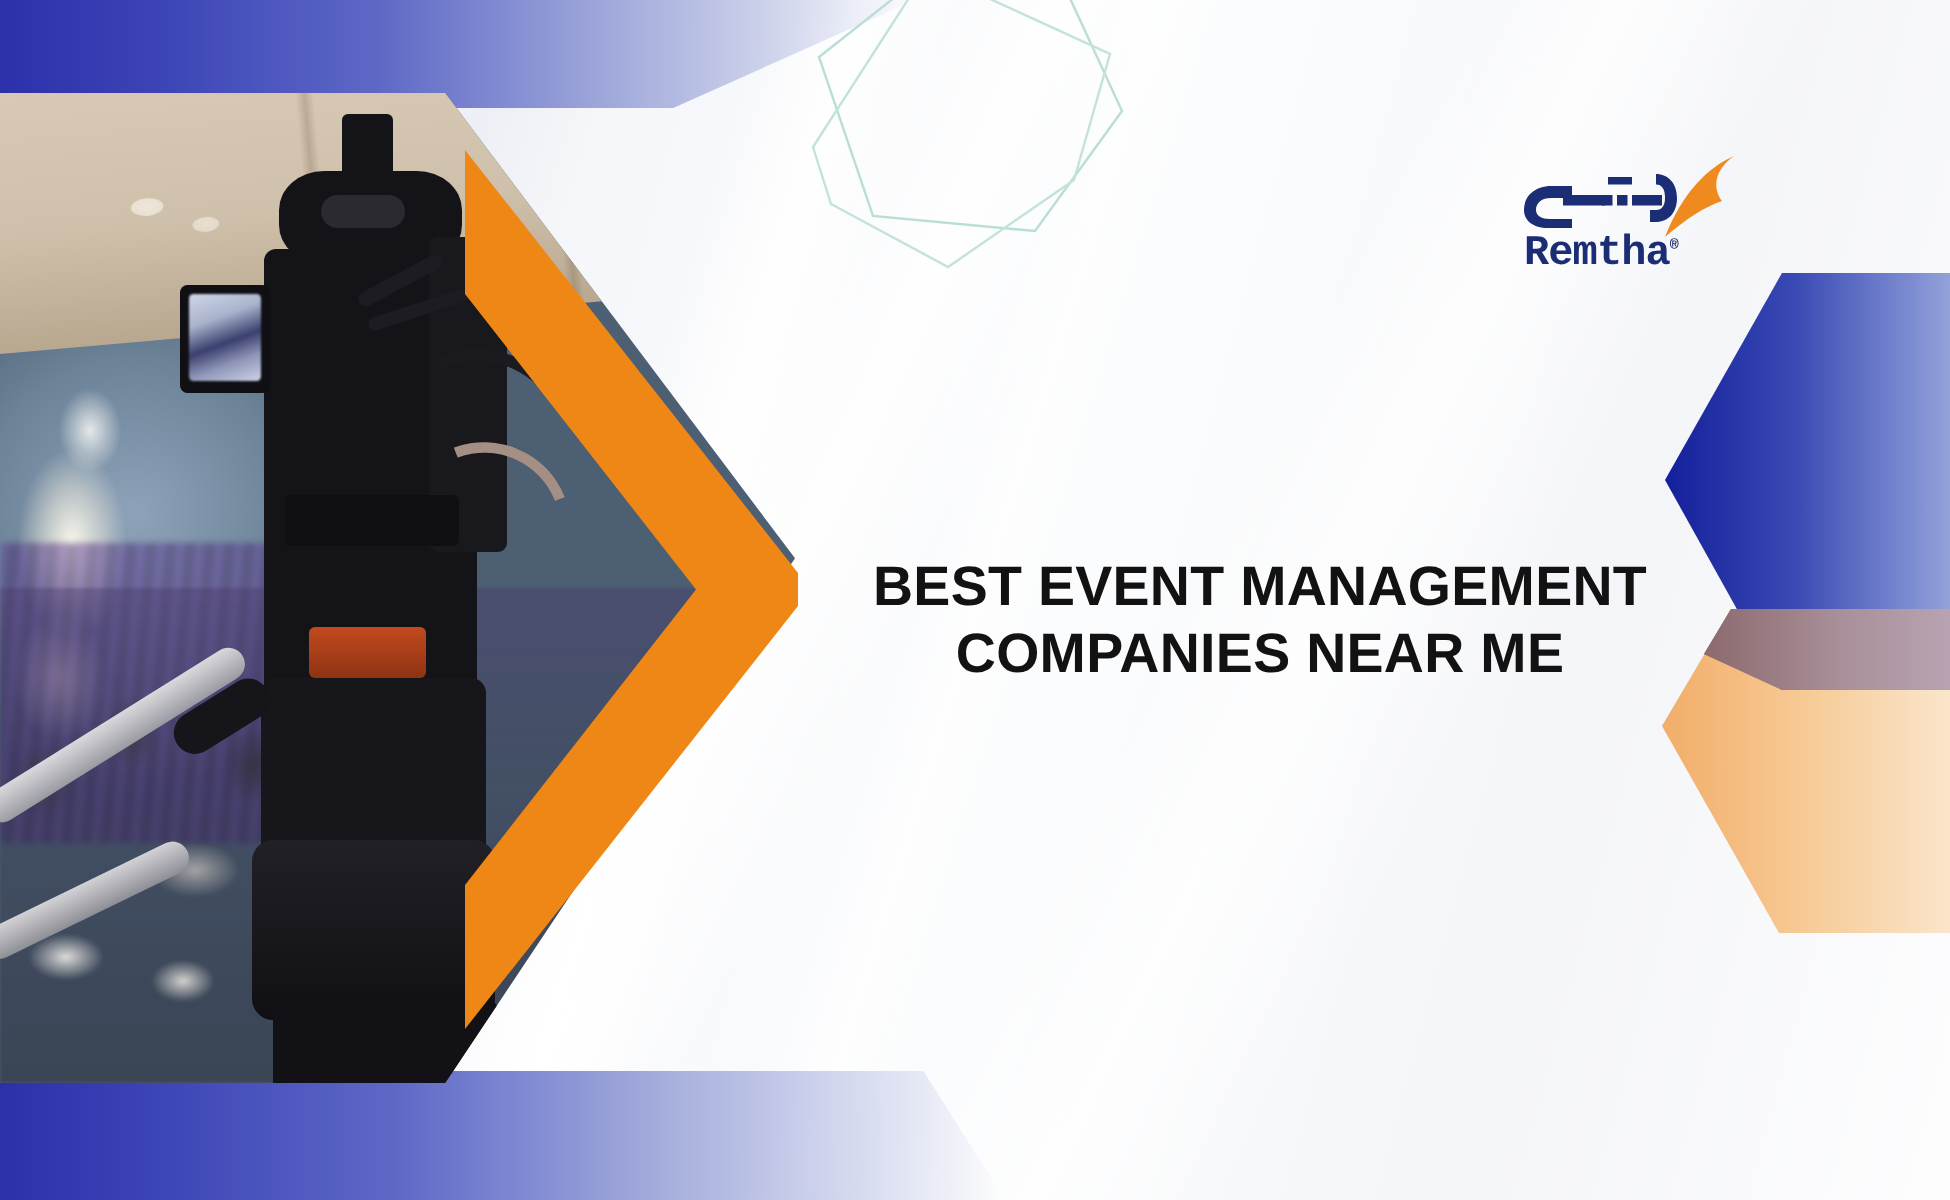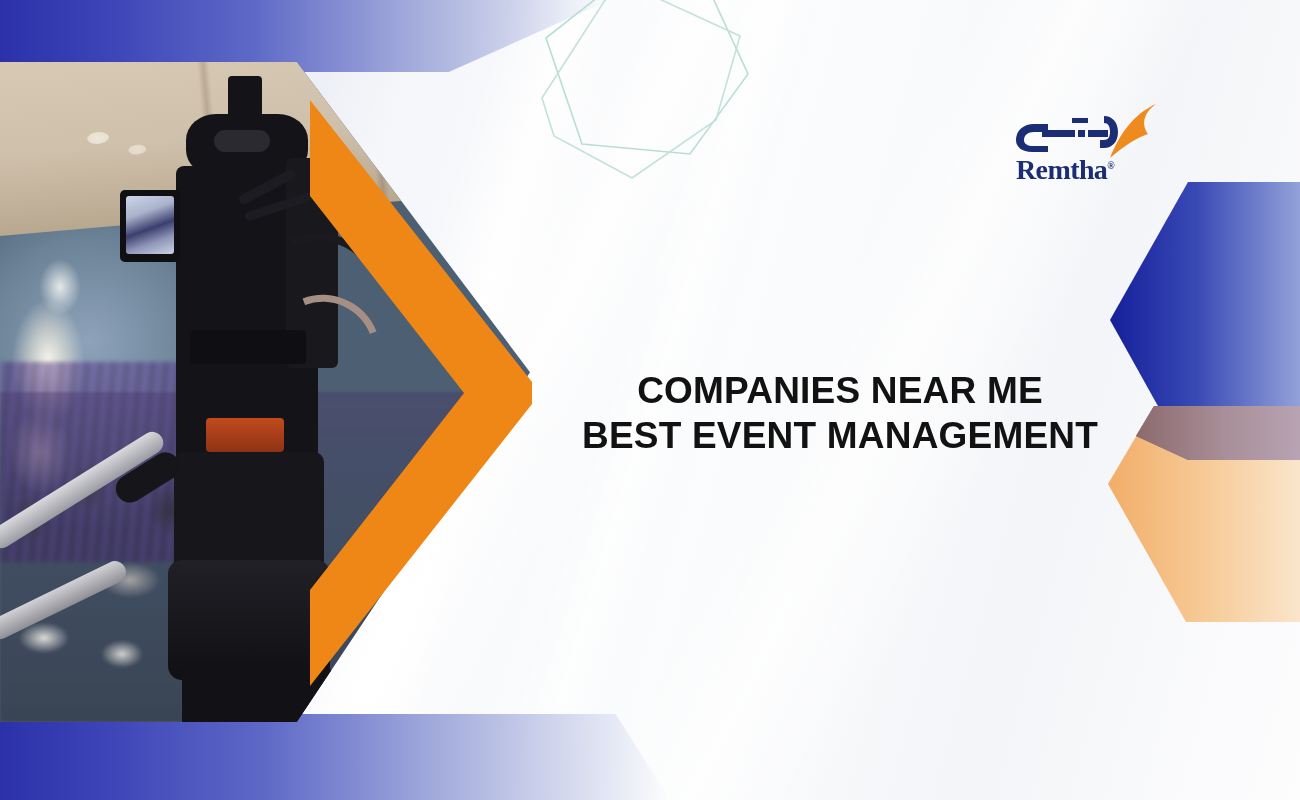--- a/index.html
+++ b/index.html
@@ -192,21 +192,21 @@
     width: 112px; height: 46px;
   }
   .logo-swoosh {
     position: absolute;
     left: 96px; top: -2px;
     width: 50px; height: 62px;
   }
   .logo-word {
     position: absolute;
     left: 4px; top: 52px;
-    font-family: Liberation Serif, serif;
+    font-family: Liberation Mono, monospace;
     font-weight: 700;
     font-size: 28px;
     letter-spacing: -0.6px;
     color: #1b2d74;
     line-height: 1;
   }
   .logo-reg {
     font-size: 10px;
     vertical-align: super;
     font-weight: 700;
@@ -322,17 +322,17 @@
       <rect x="60" y="8" width="16" height="5" fill="#1b2d74"></rect>
       <path d="M76,20 L96,20 L96,27 L76,27 Z" fill="#1b2d74"></path>
       <path d="M92,6 C100,6 106,12 106,22 C106,32 100,38 92,38 L88,38 L88,30 L92,30 C96,30 98,27 98,22 C98,16 96,13 92,13 Z" fill="#1b2d74"></path>
     </svg>
     <div class="logo-word">
       <span>Remtha</span><span class="logo-reg">®</span>
     </div>
   </div>
 
   <div class="headline">
+    <span class="line">BEST EVENT MANAGEMENT</span>
     <span class="line">COMPANIES NEAR ME</span>
-    <span class="line">BEST EVENT MANAGEMENT</span>
   </div>
 
 </div>
 
 </body></html>

